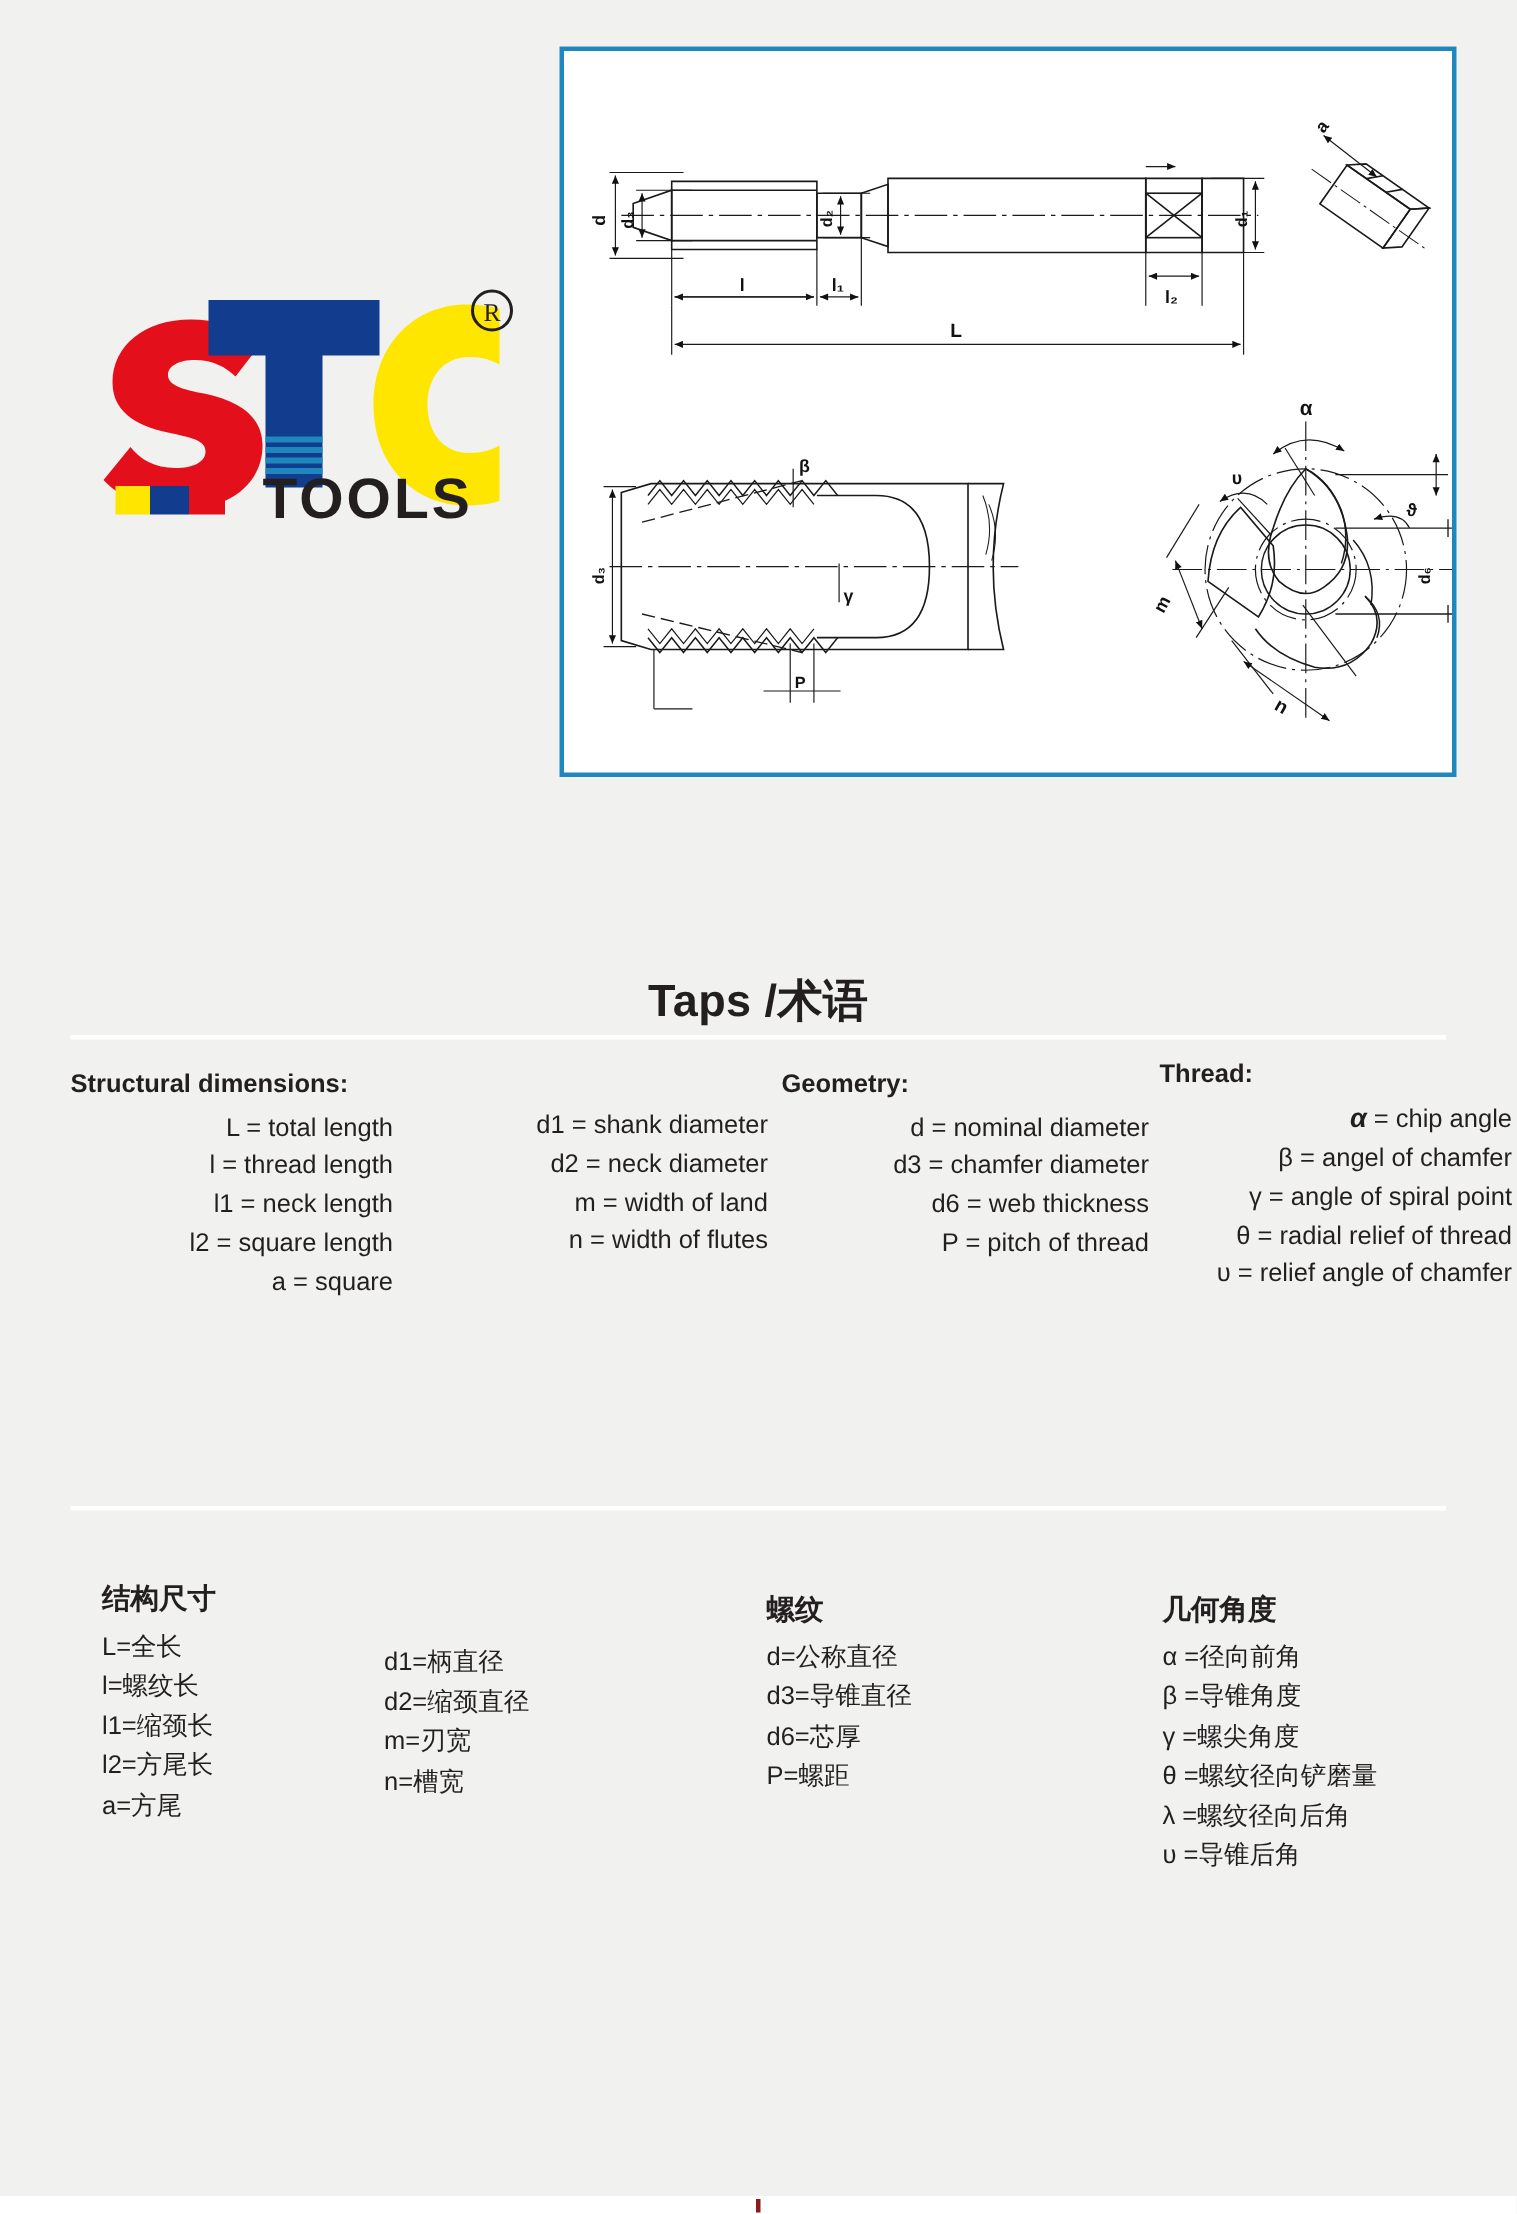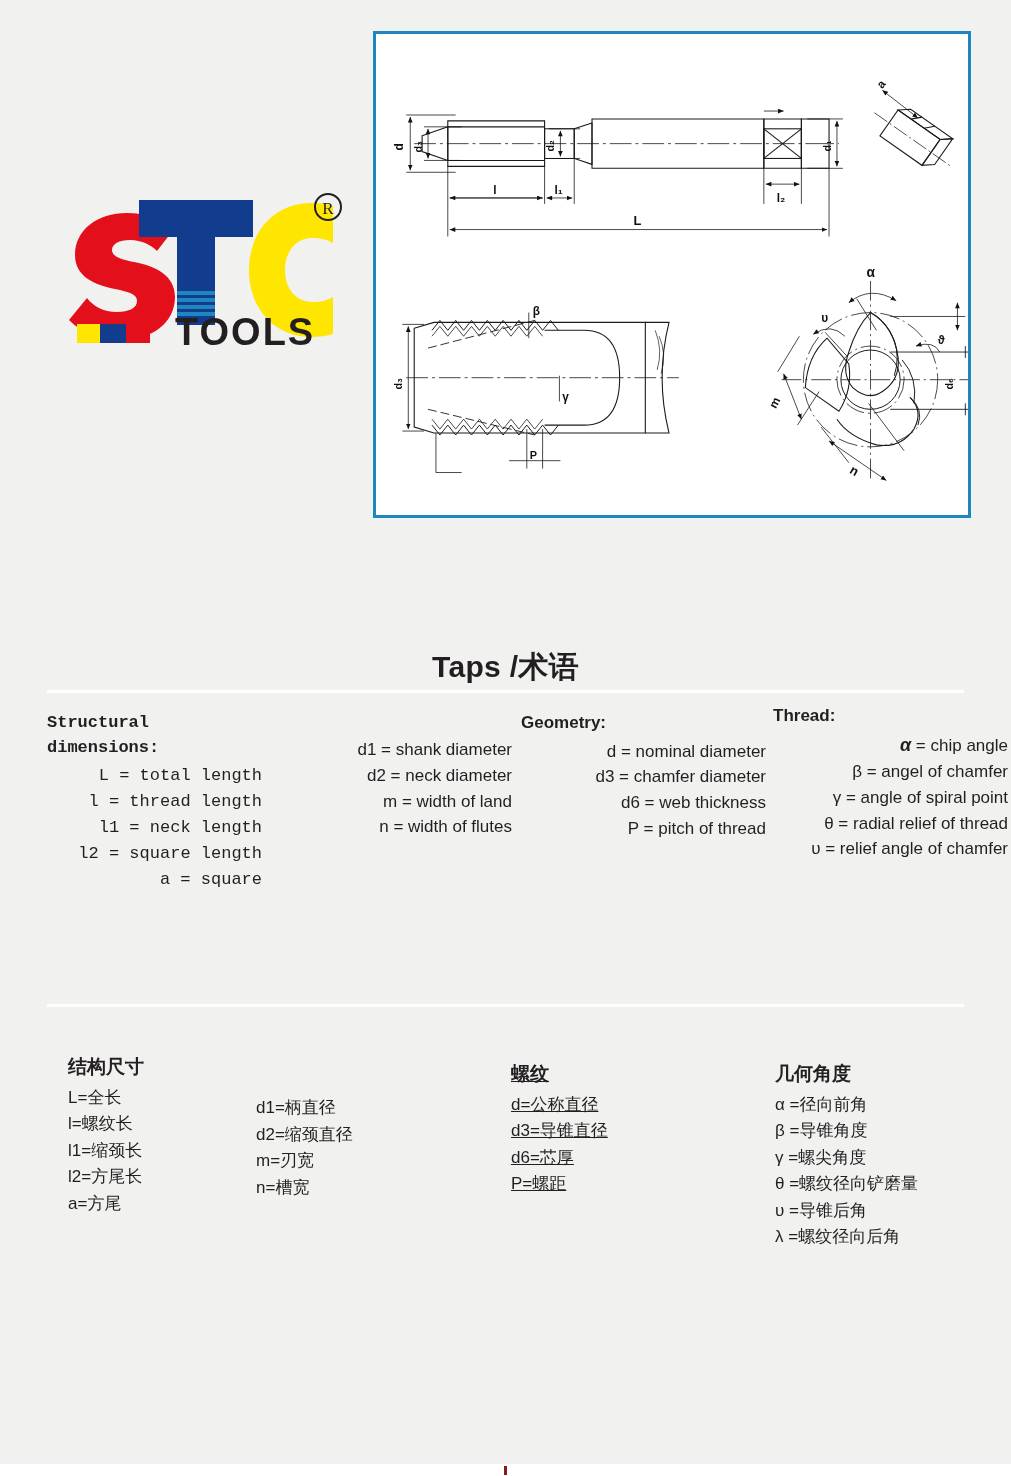--- a/index.html
+++ b/index.html
@@ -31,31 +31,31 @@
 
   
   .divider{position:absolute;left:47px;width:917px;height:3px;background:#ffffff;}
   #divider-top{top:690px;}
   #divider-bottom{top:1004px;}
 
   
   .term-heading{font-weight:bold;font-size:17px;margin:0 0 3px 0;line-height:1.45;}
   .term-line{font-size:17px;line-height:1.52;white-space:pre;text-align:right;}
 
-  #en-col-struct{position:absolute;left:47px;top:711px;width:215px;font-family:Liberation Mono, monospace;}
+  #en-col-struct{position:absolute;left:47px;top:711px;width:215px;}
   #en-col-struct2{position:absolute;left:262px;top:737px;width:250px;}
   #en-col-geom{position:absolute;left:521px;top:711px;width:245px;}
   #en-col-thread{position:absolute;left:773px;top:704px;width:235px;}
 
   .cn-heading{font-weight:bold;font-size:19px;margin:0 0 3px 0;line-height:1.5;}
   .cn-line{font-size:17px;line-height:1.56;white-space:pre;}
 
   #cn-col-struct{position:absolute;left:68px;top:1053px;width:190px;}
   #cn-col-struct2{position:absolute;left:256px;top:1095px;width:220px;}
-  #cn-col-thread{position:absolute;left:511px;top:1060px;width:230px;text-decoration:underline;}
+  #cn-col-thread{position:absolute;left:511px;top:1060px;width:230px;}
   #cn-col-angle{position:absolute;left:775px;top:1060px;width:235px;}
 
   .alpha-bold{font-weight:bold;font-style:italic;font-size:18px;}
 
   
   #bottom-mark{
     position:absolute;left:504px;top:1466px;width:3px;height:9px;
     background:#8d1a1a;
   }
   
@@ -396,18 +396,18 @@
   <div class="cn-line">d6=芯厚</div>
   <div class="cn-line">P=螺距</div>
 </div>
 
 <div id="cn-col-angle">
   <div class="cn-heading">几何角度</div>
   <div class="cn-line">α =径向前角</div>
   <div class="cn-line">β =导锥角度</div>
   <div class="cn-line">γ =螺尖角度</div>
   <div class="cn-line">θ =螺纹径向铲磨量</div>
+  <div class="cn-line">λ =螺纹径向后角</div>
   <div class="cn-line">υ =导锥后角</div>
-  <div class="cn-line">λ =螺纹径向后角</div>
 </div>
 
 <div id="page-bottom-strip"></div>
 <div id="bottom-mark"></div>
 
 </body></html>

